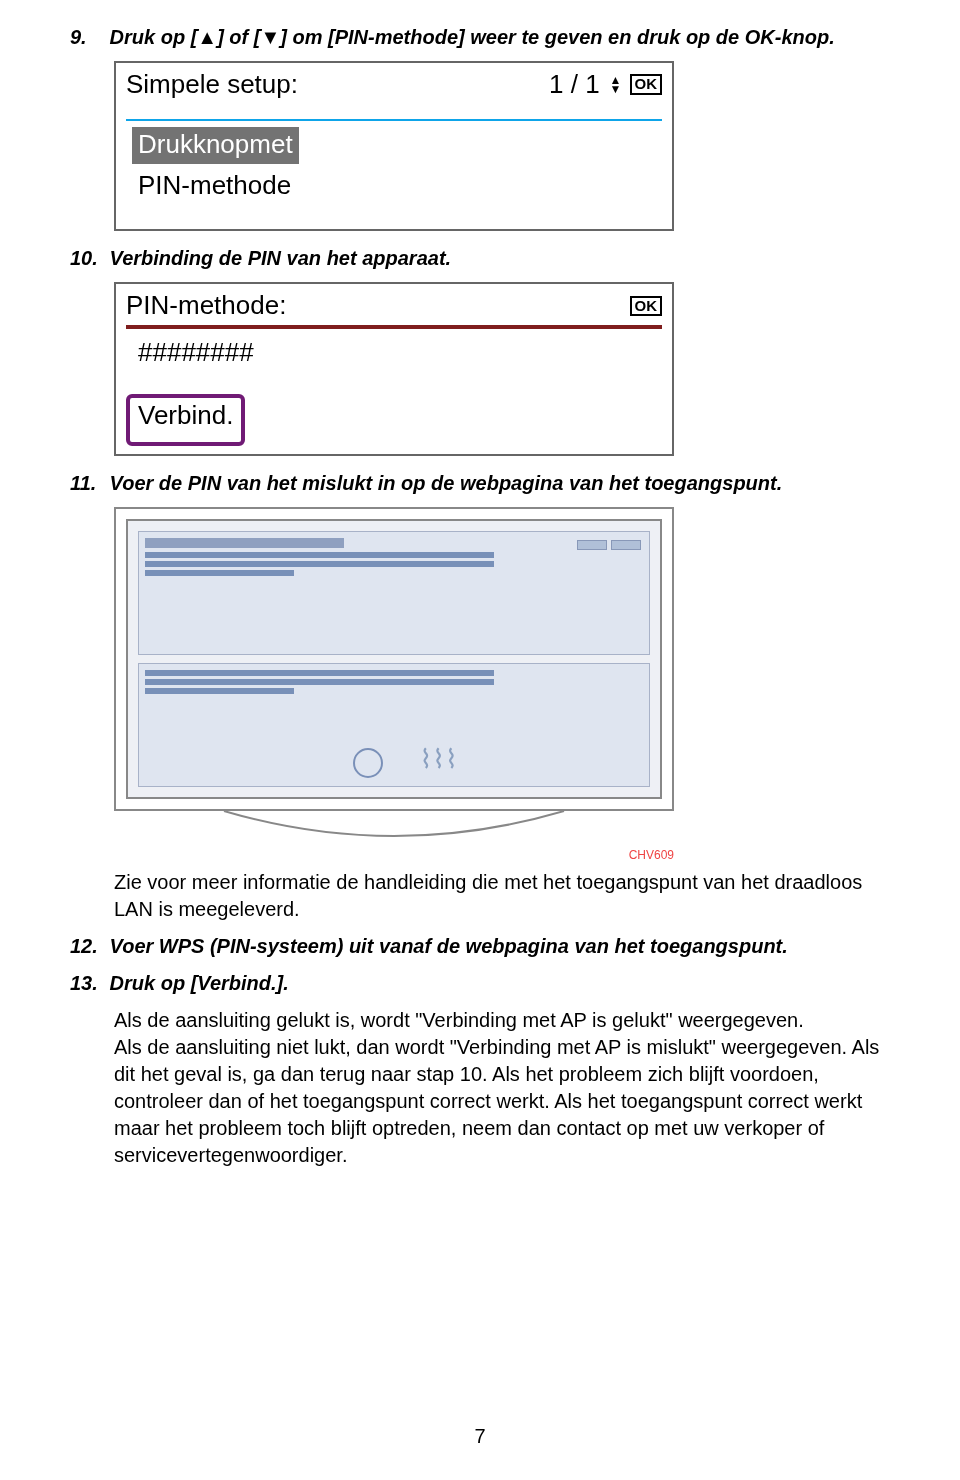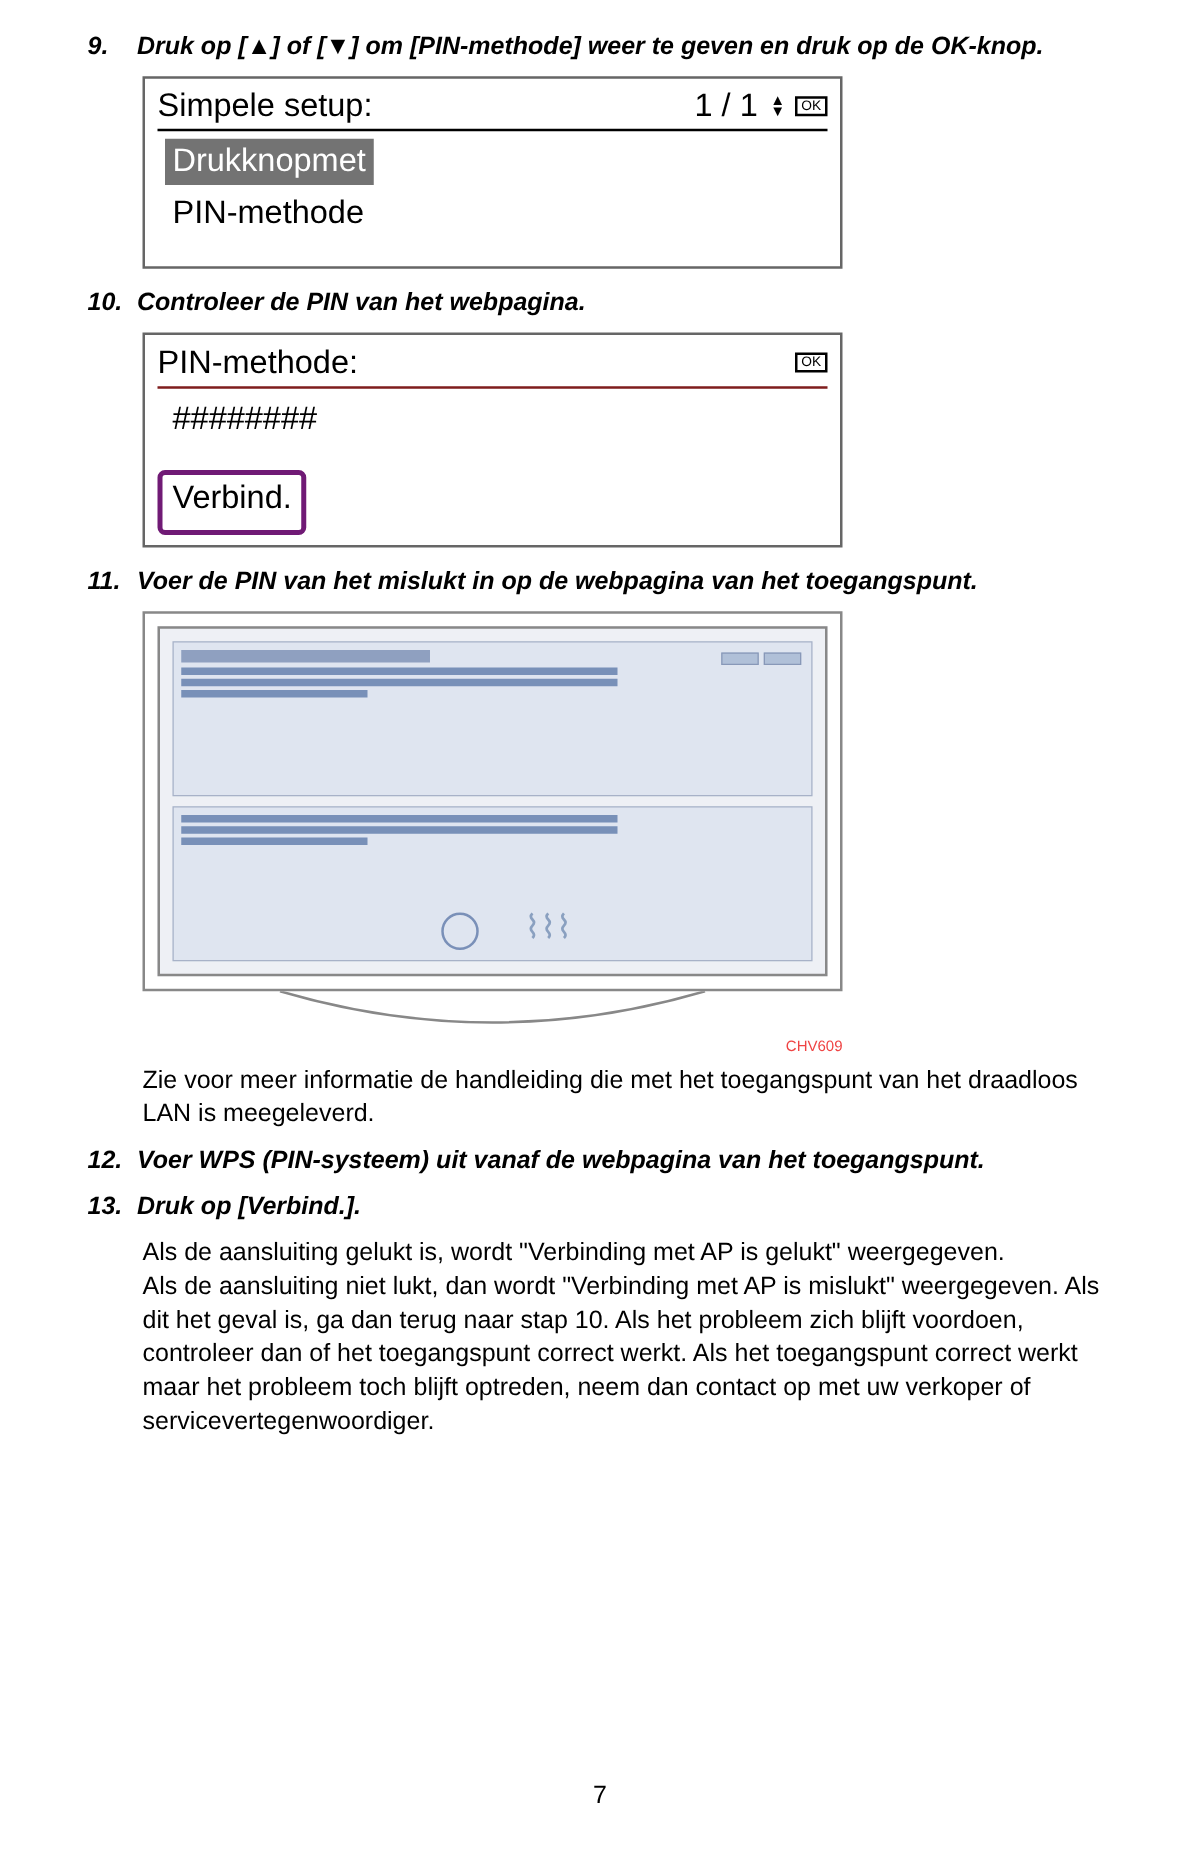--- a/index.html
+++ b/index.html
@@ -40,59 +40,59 @@
     width: 560px;
     border: 2px solid #666;
     padding: 4px 10px 6px 10px;
     margin-top: 8px;
     margin-bottom: 14px;
     font-size: 26px;
   }
   .lcd-row1 {
     display: flex;
     align-items: center;
-    border-bottom: 2px solid #000000;
-    padding-bottom: 1px;
+    border-bottom: 2px solid #0ea5e9;
+    padding-bottom: 17px;
     margin-bottom: 6px;
     justify-content: flex-end;
   }
   .lcd-title { flex: 1; }
   .lcd-page { margin-right: 10px; }
   .arrows {
     display: inline-flex;
     flex-direction: column;
     font-size: 12px;
     line-height: 9px;
     margin-right: 8px;
   }
   .okbox {
     border: 2px solid #000;
-    font-size: 11px;
+    font-size: 15px;
     padding: 0px 3px;
-    font-weight: normal;
+    font-weight: bold;
     line-height: 1.1;
   }
   .lcd-item-sel {
     display: inline-block;
     background: #737373;
     color: #fff;
     padding: 0 6px 2px 6px;
     margin-left: 6px;
     margin-bottom: 2px;
   }
   .lcd-item {
     margin-left: 12px;
     padding: 2px 0 0 0;
   }
   .lcd-bottom-spacer { height: 20px; }
 
   .lcd2-row1 {
     display: flex;
     align-items: center;
-    border-bottom: 2px solid #7f1d1d;
+    border-bottom: 4px solid #7f1d1d;
     padding-bottom: 2px;
     margin-bottom: 6px;
   }
   .lcd2-title { flex: 1; }
   .lcd-hash { margin-left: 12px; margin-bottom: 24px; }
   .lcd-btn {
     display: inline-block;
     border: 4px solid #701a75;
     border-radius: 6px;
     padding: 0 8px 8px 8px;
@@ -198,21 +198,21 @@
     </div>
     <div>
       <span class="lcd-item-sel">Drukknopmet</span>
     </div>
     <div class="lcd-item">PIN-methode</div>
     <div class="lcd-bottom-spacer"></div>
   </div>
 
   <div class="step">
     <span class="step-num bold">10.</span>
-    <span class="step-text bold">Controleer de PIN van het webpagina.</span>
+    <span class="step-text bold">Verbinding de PIN van het apparaat.</span>
   </div>
 
   <div class="lcd">
     <div class="lcd2-row1">
       <span class="lcd2-title">PIN-methode:</span>
       <span class="okbox">OK</span>
     </div>
     <div class="lcd-hash">########</div>
     <div>
       <span class="lcd-btn">Verbind.</span>

